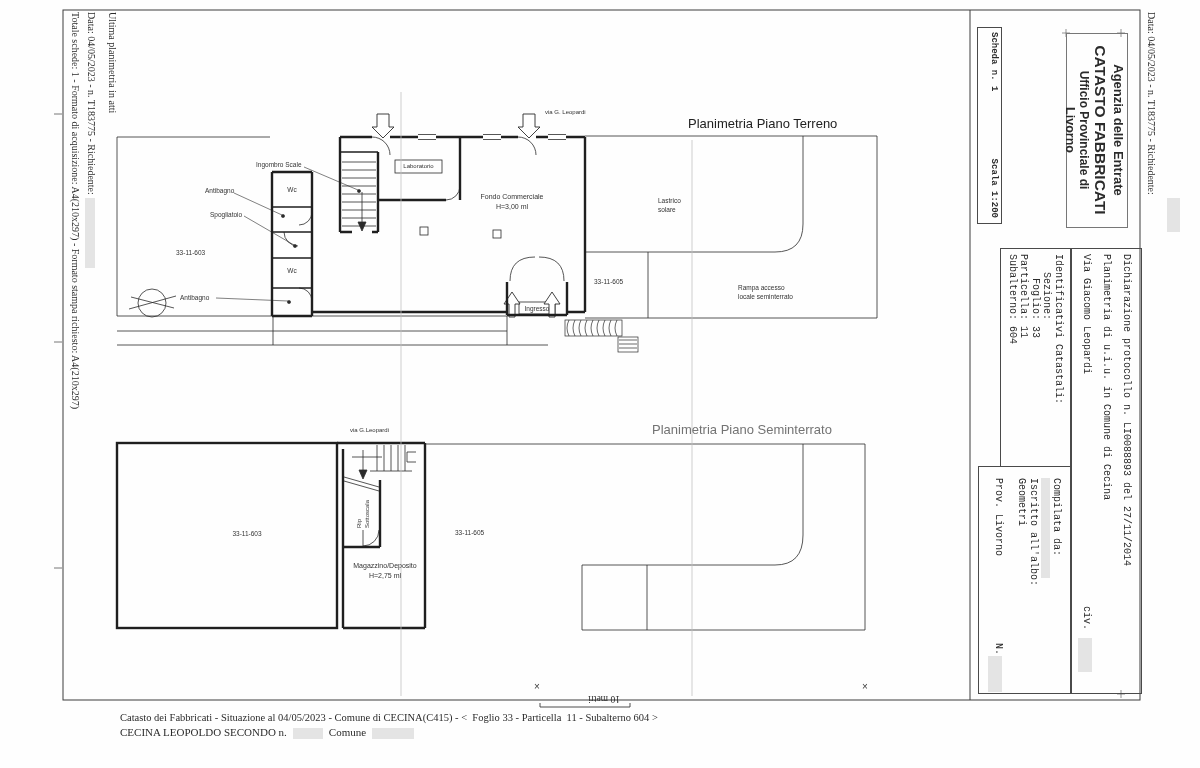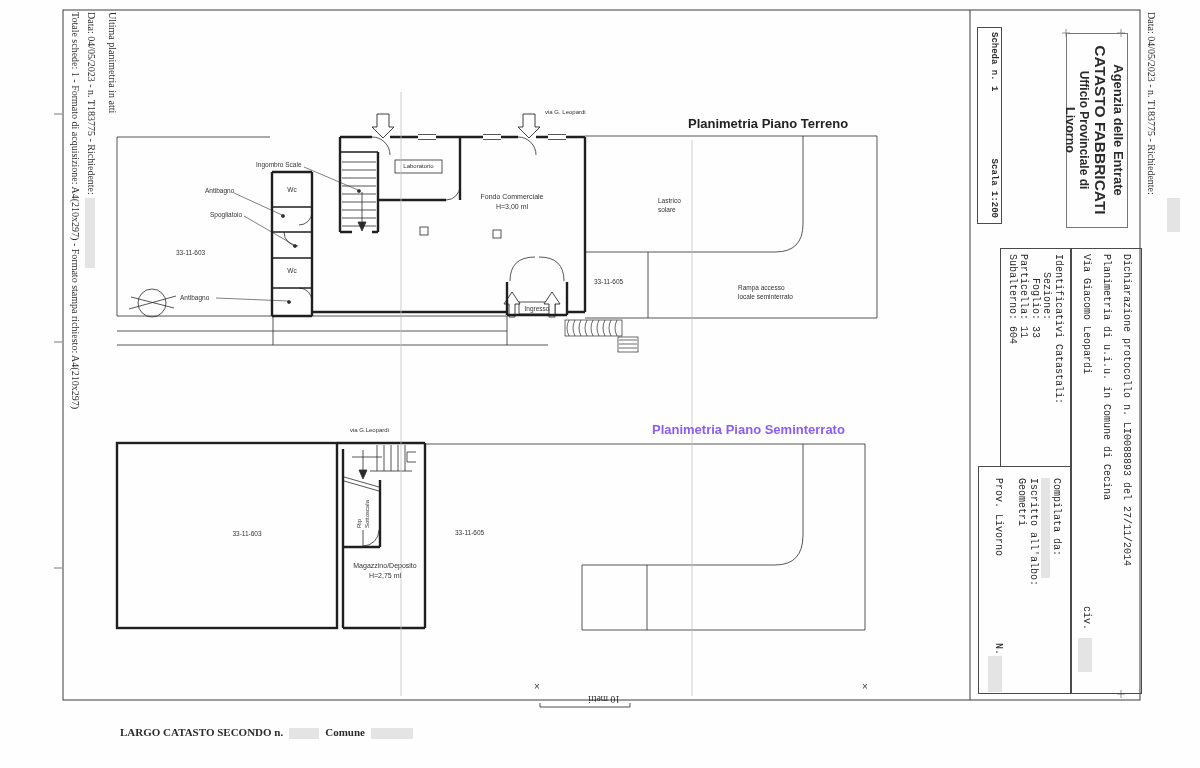--- a/index.html
+++ b/index.html
@@ -1,18 +1,18 @@
 <!DOCTYPE html>
 <html><head>
 <meta charset="utf-8">
 <style>
   html,body{margin:0;padding:0;background:#ffffff;}
   #page{position:relative;width:1200px;height:768px;background:#fefefe;overflow:hidden;
         font-family:"Liberation Sans",sans-serif;color:#2b2b2b;}
-  .abs{position:absolute;font-weight:bold;}
+  .abs{position:absolute;}
   .serif{font-family:"Liberation Serif",serif;}
   .mono{font-family:"Liberation Mono","DejaVu Sans Mono",monospace;}
   
   .vr{position:absolute;transform:rotate(90deg);transform-origin:0 0;white-space:nowrap;}
   .vl{position:absolute;transform:rotate(-90deg);transform-origin:0 0;white-space:nowrap;}
   .flip{position:absolute;transform:rotate(180deg);transform-origin:center;white-space:nowrap;}
   .box{position:absolute;border:1px solid #4a4a4a;}
   .lbl{position:absolute;font-size:6.5px;color:#333;white-space:nowrap;line-height:9px;}
   .redact{background:#e4e4e4;display:inline-block;vertical-align:middle;}
   .redact-abs{position:absolute;background:#e4e4e4;}
@@ -191,21 +191,21 @@
     <div style="line-height:11.5px"><span class="redact" style="width:100px;height:9px"></span></div>
     <div style="line-height:11.5px">Iscritto all'albo:</div>
     <div style="line-height:11.5px">Geometri</div>
     <div style="line-height:11.5px;margin-top:12px">
       <span>Prov. Livorno</span><span style="margin-left:87px">N.</span>
     </div>
   </div>
   <div class="redact-abs" style="left:988px;top:656px;width:14px;height:36px"></div>
 
   <div class="abs" style="left:688px;top:116px;font-size:13px;color:#222">Planimetria Piano Terreno</div>
-  <div class="abs" style="left:652px;top:422px;font-size:13px;color:#8b5cf6">Planimetria Piano Seminterrato</div>
+  <div class="abs" style="left:652px;top:422px;font-size:13px;color:#737373">Planimetria Piano Seminterrato</div>
   <div class="lbl" style="left:545px;top:108px;font-size:6px">via G. Leopardi</div>
   <div class="lbl" style="left:350px;top:426px;font-size:6px">via G.Leopardi</div>
 
   <div class="lbl" style="left:256px;top:160px">Ingombro Scale</div>
   <div class="lbl" style="left:205px;top:186px">Antibagno</div>
   <div class="lbl" style="left:210px;top:210px">Spogliatoio</div>
   <div class="lbl" style="left:278px;top:185px;width:28px;text-align:center">Wc</div>
   <div class="lbl" style="left:278px;top:266px;width:28px;text-align:center">Wc</div>
   <div class="lbl" style="left:180px;top:293px">Antibagno</div>
   <div class="lbl" style="left:176px;top:248px">33-11-603</div>
@@ -233,17 +233,18 @@
   </div>
   <div class="lbl" style="left:340px;top:561px;width:90px;text-align:center;font-size:7px;line-height:10px">
     <div>Magazzino/Deposito</div>
     <div>H=2,75 ml</div>
   </div>
 
   <div class="mark" style="left:534px;top:681px">×</div>
   <div class="mark" style="left:862px;top:681px">×</div>
   <div class="flip serif" style="left:576px;top:694px;width:56px;font-size:9.5px;text-align:center">10 metri</div>
 
+  <div class="abs serif" style="left:120px;top:712px;font-size:10.5px;white-space:pre">Catasto dei Fabbricati - Situazione al 04/05/2023 - Comune di CECINA(C415) - &lt;  Foglio 33 - Particella  11 - Subalterno 604 &gt;</div>
   <div class="abs serif" style="left:120px;top:726px;font-size:11px">
-    <span>LARGO CATASTO SECONDO n.</span><span class="redact" style="width:30px;height:11px;margin:0 6px"></span><span>Comune</span><span class="redact" style="width:42px;height:11px;margin-left:6px"></span>
+    <span>CECINA LEOPOLDO SECONDO n.</span><span class="redact" style="width:30px;height:11px;margin:0 6px"></span><span>Comune</span><span class="redact" style="width:42px;height:11px;margin-left:6px"></span>
   </div>
 
 </div>
 
 </body></html>

